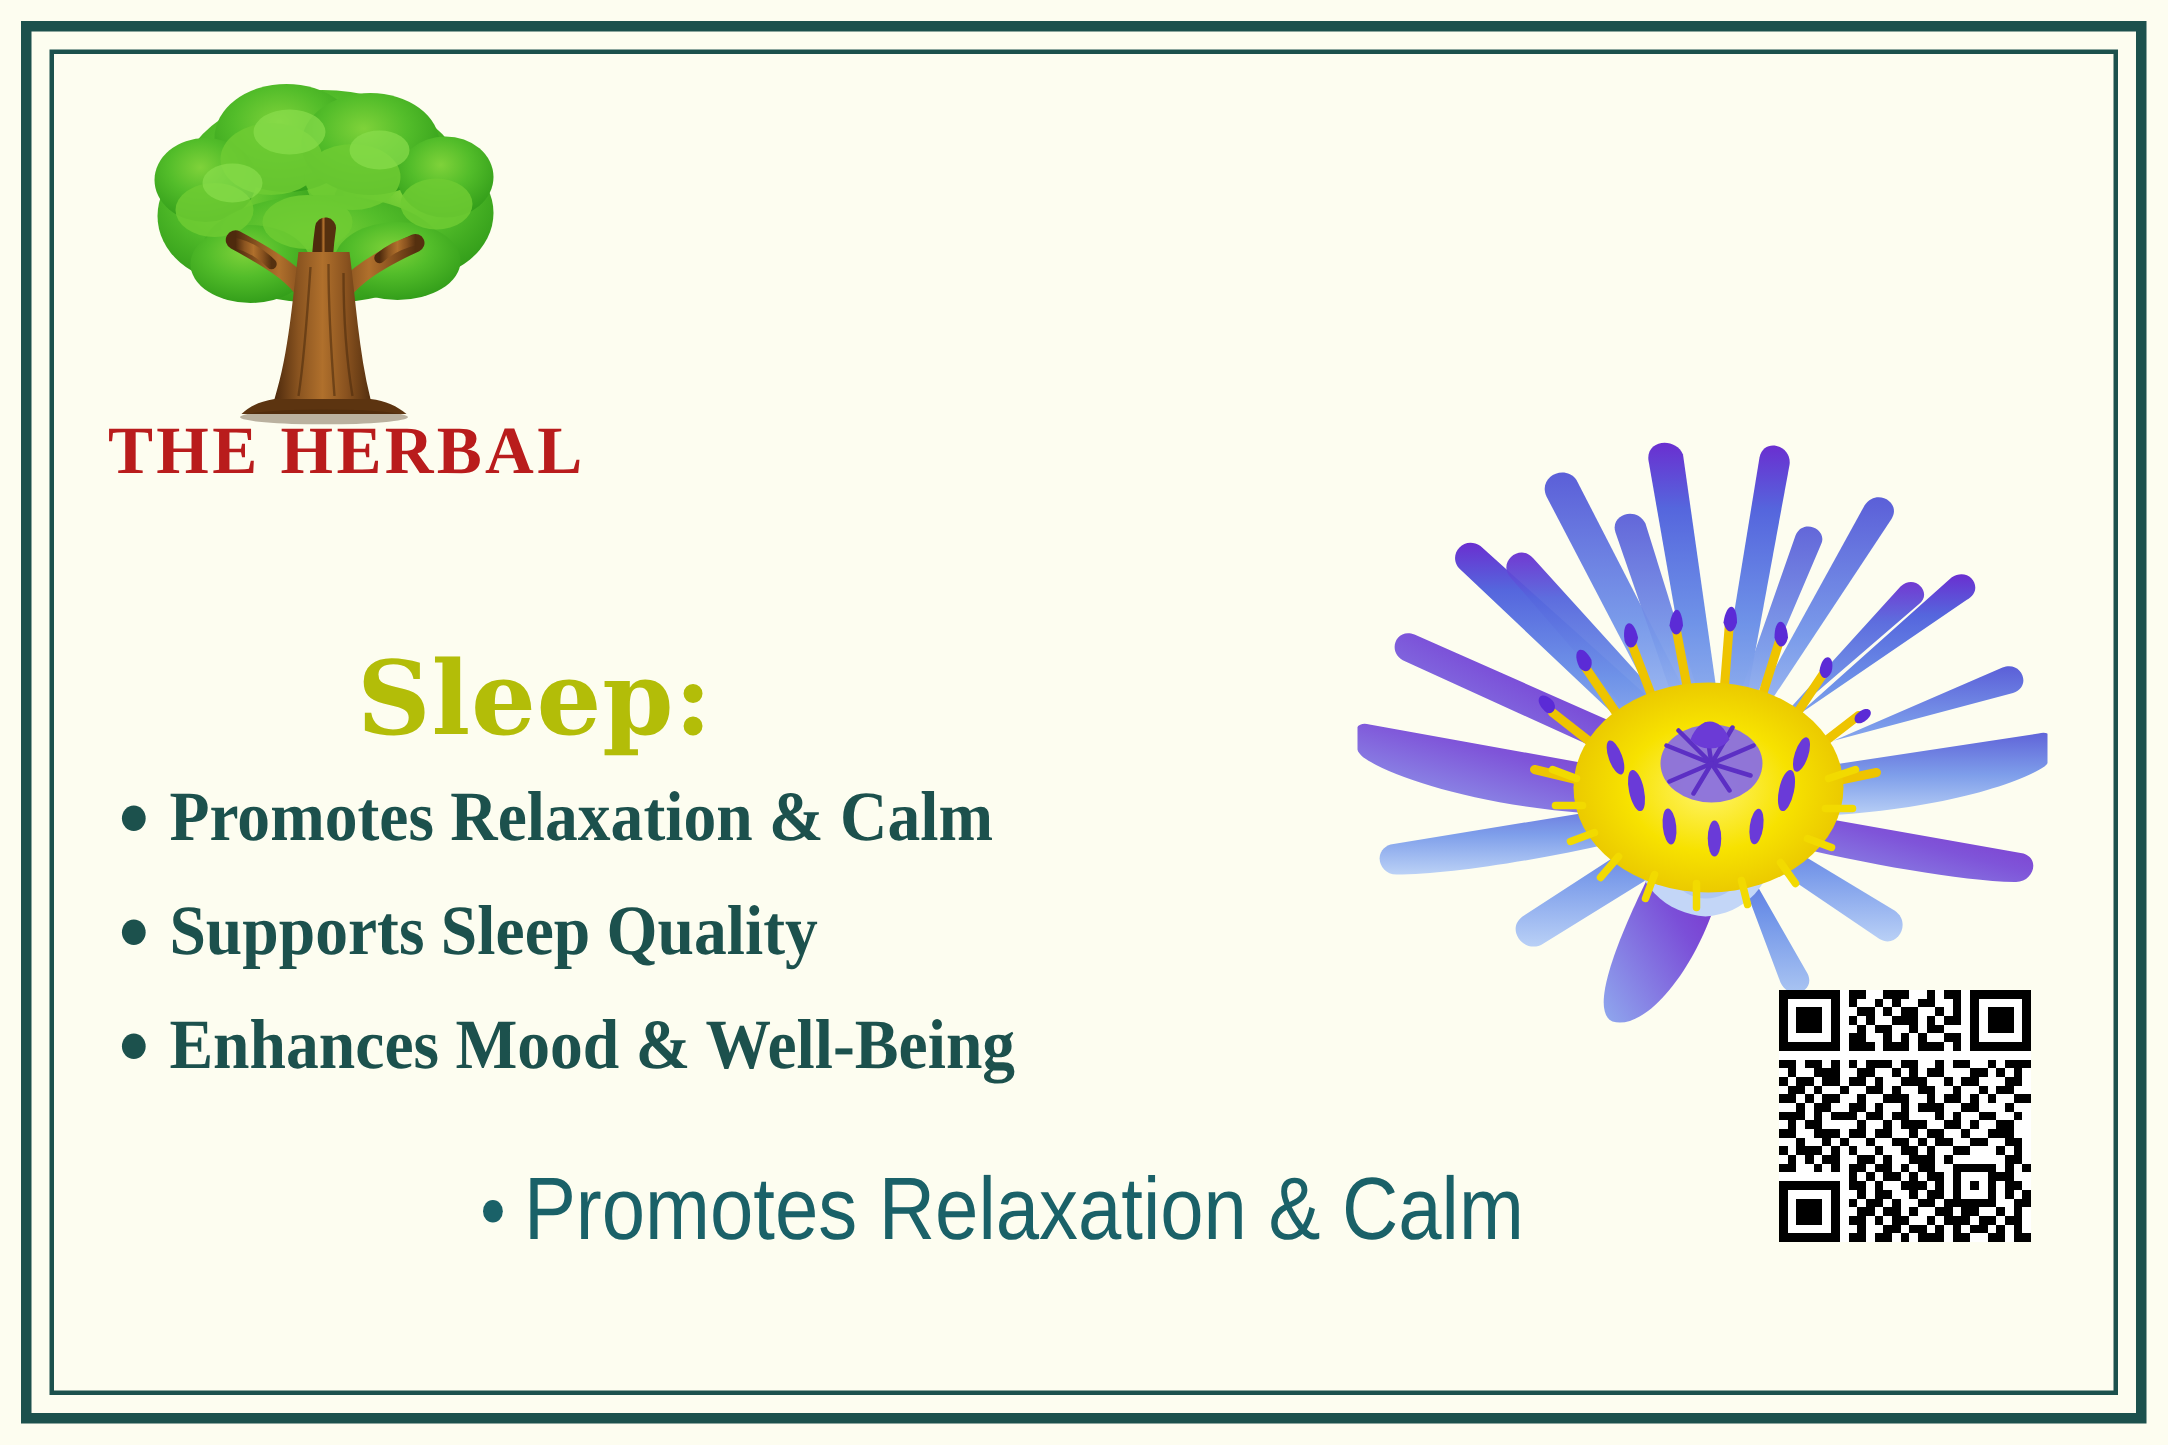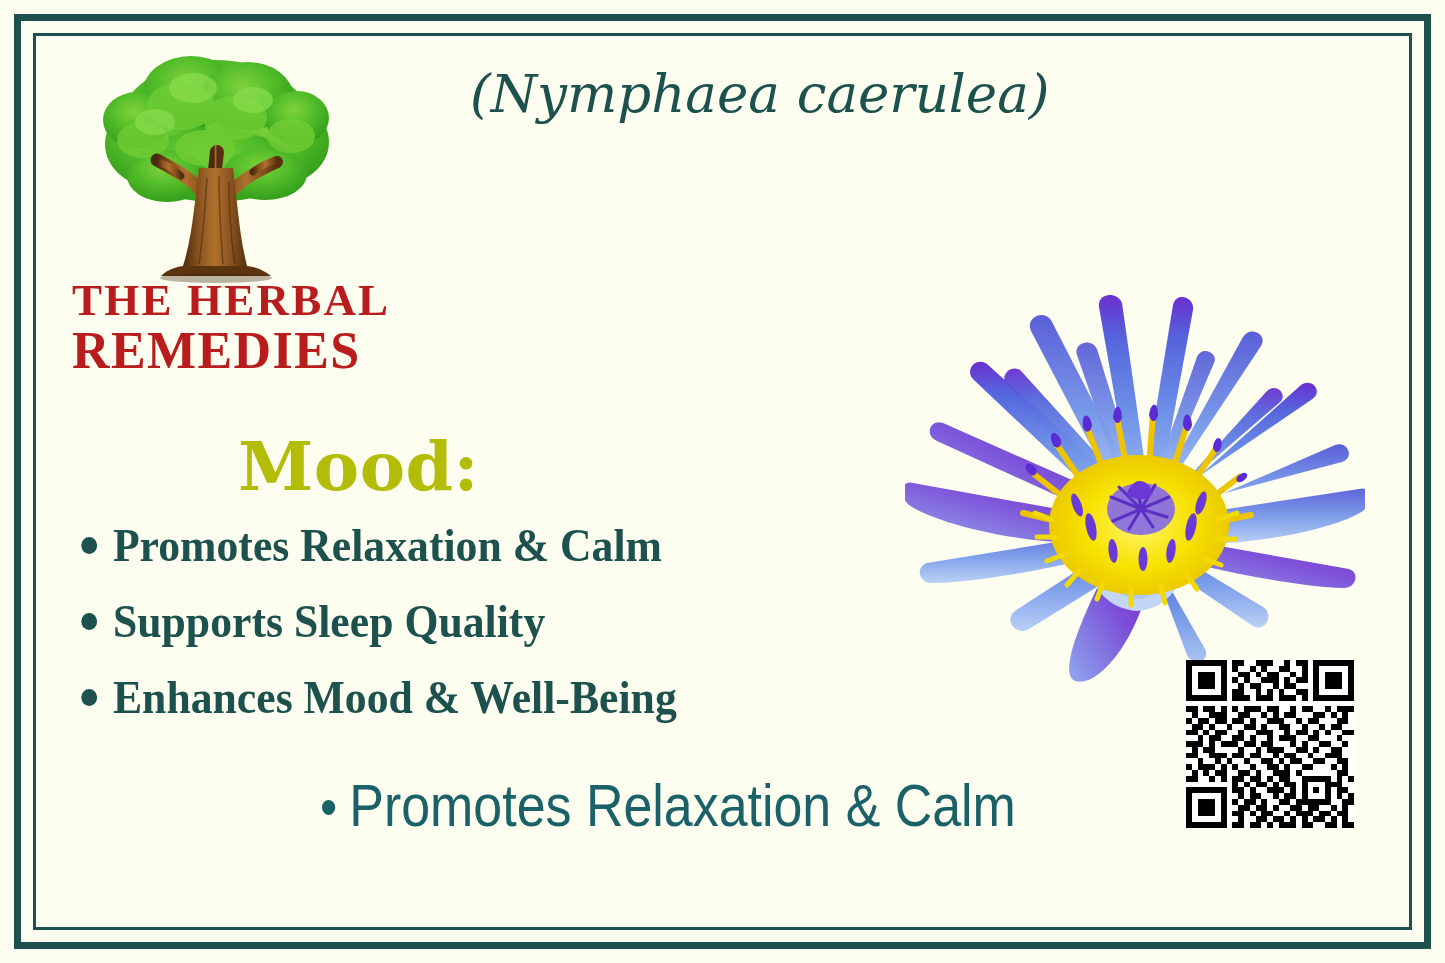--- a/index.html
+++ b/index.html
@@ -229,28 +229,26 @@
         <path d="M112 130 C 110 160, 108 190, 104 216"></path>
         <path d="M124 128 C 124 158, 126 190, 128 216"></path>
         <path d="M134 134 C 134 162, 136 192, 140 216"></path>
       </g>
       <ellipse cx="121" cy="230" rx="56" ry="5" fill="#3b2209" opacity="0.35"></ellipse>
     </svg>
   </div>
 
   <div class="brand">
     <div class="brand-line1">THE HERBAL</div>
-    <div class="brand-line2">REMEDIES</div>
   </div>
 
   <div class="title-block">
-    <div class="latin-name">(Nymphaea caerulea)</div>
   </div>
 
-  <div class="uses-heading">Mood:</div>
+  <div class="uses-heading">Sleep:</div>
 
   <ul class="uses-list">
     <li>
       <span class="dot"></span>
       <span>Promotes Relaxation &amp; Calm</span>
     </li>
     <li>
       <span class="dot"></span>
       <span>Supports Sleep Quality</span>
     </li>

